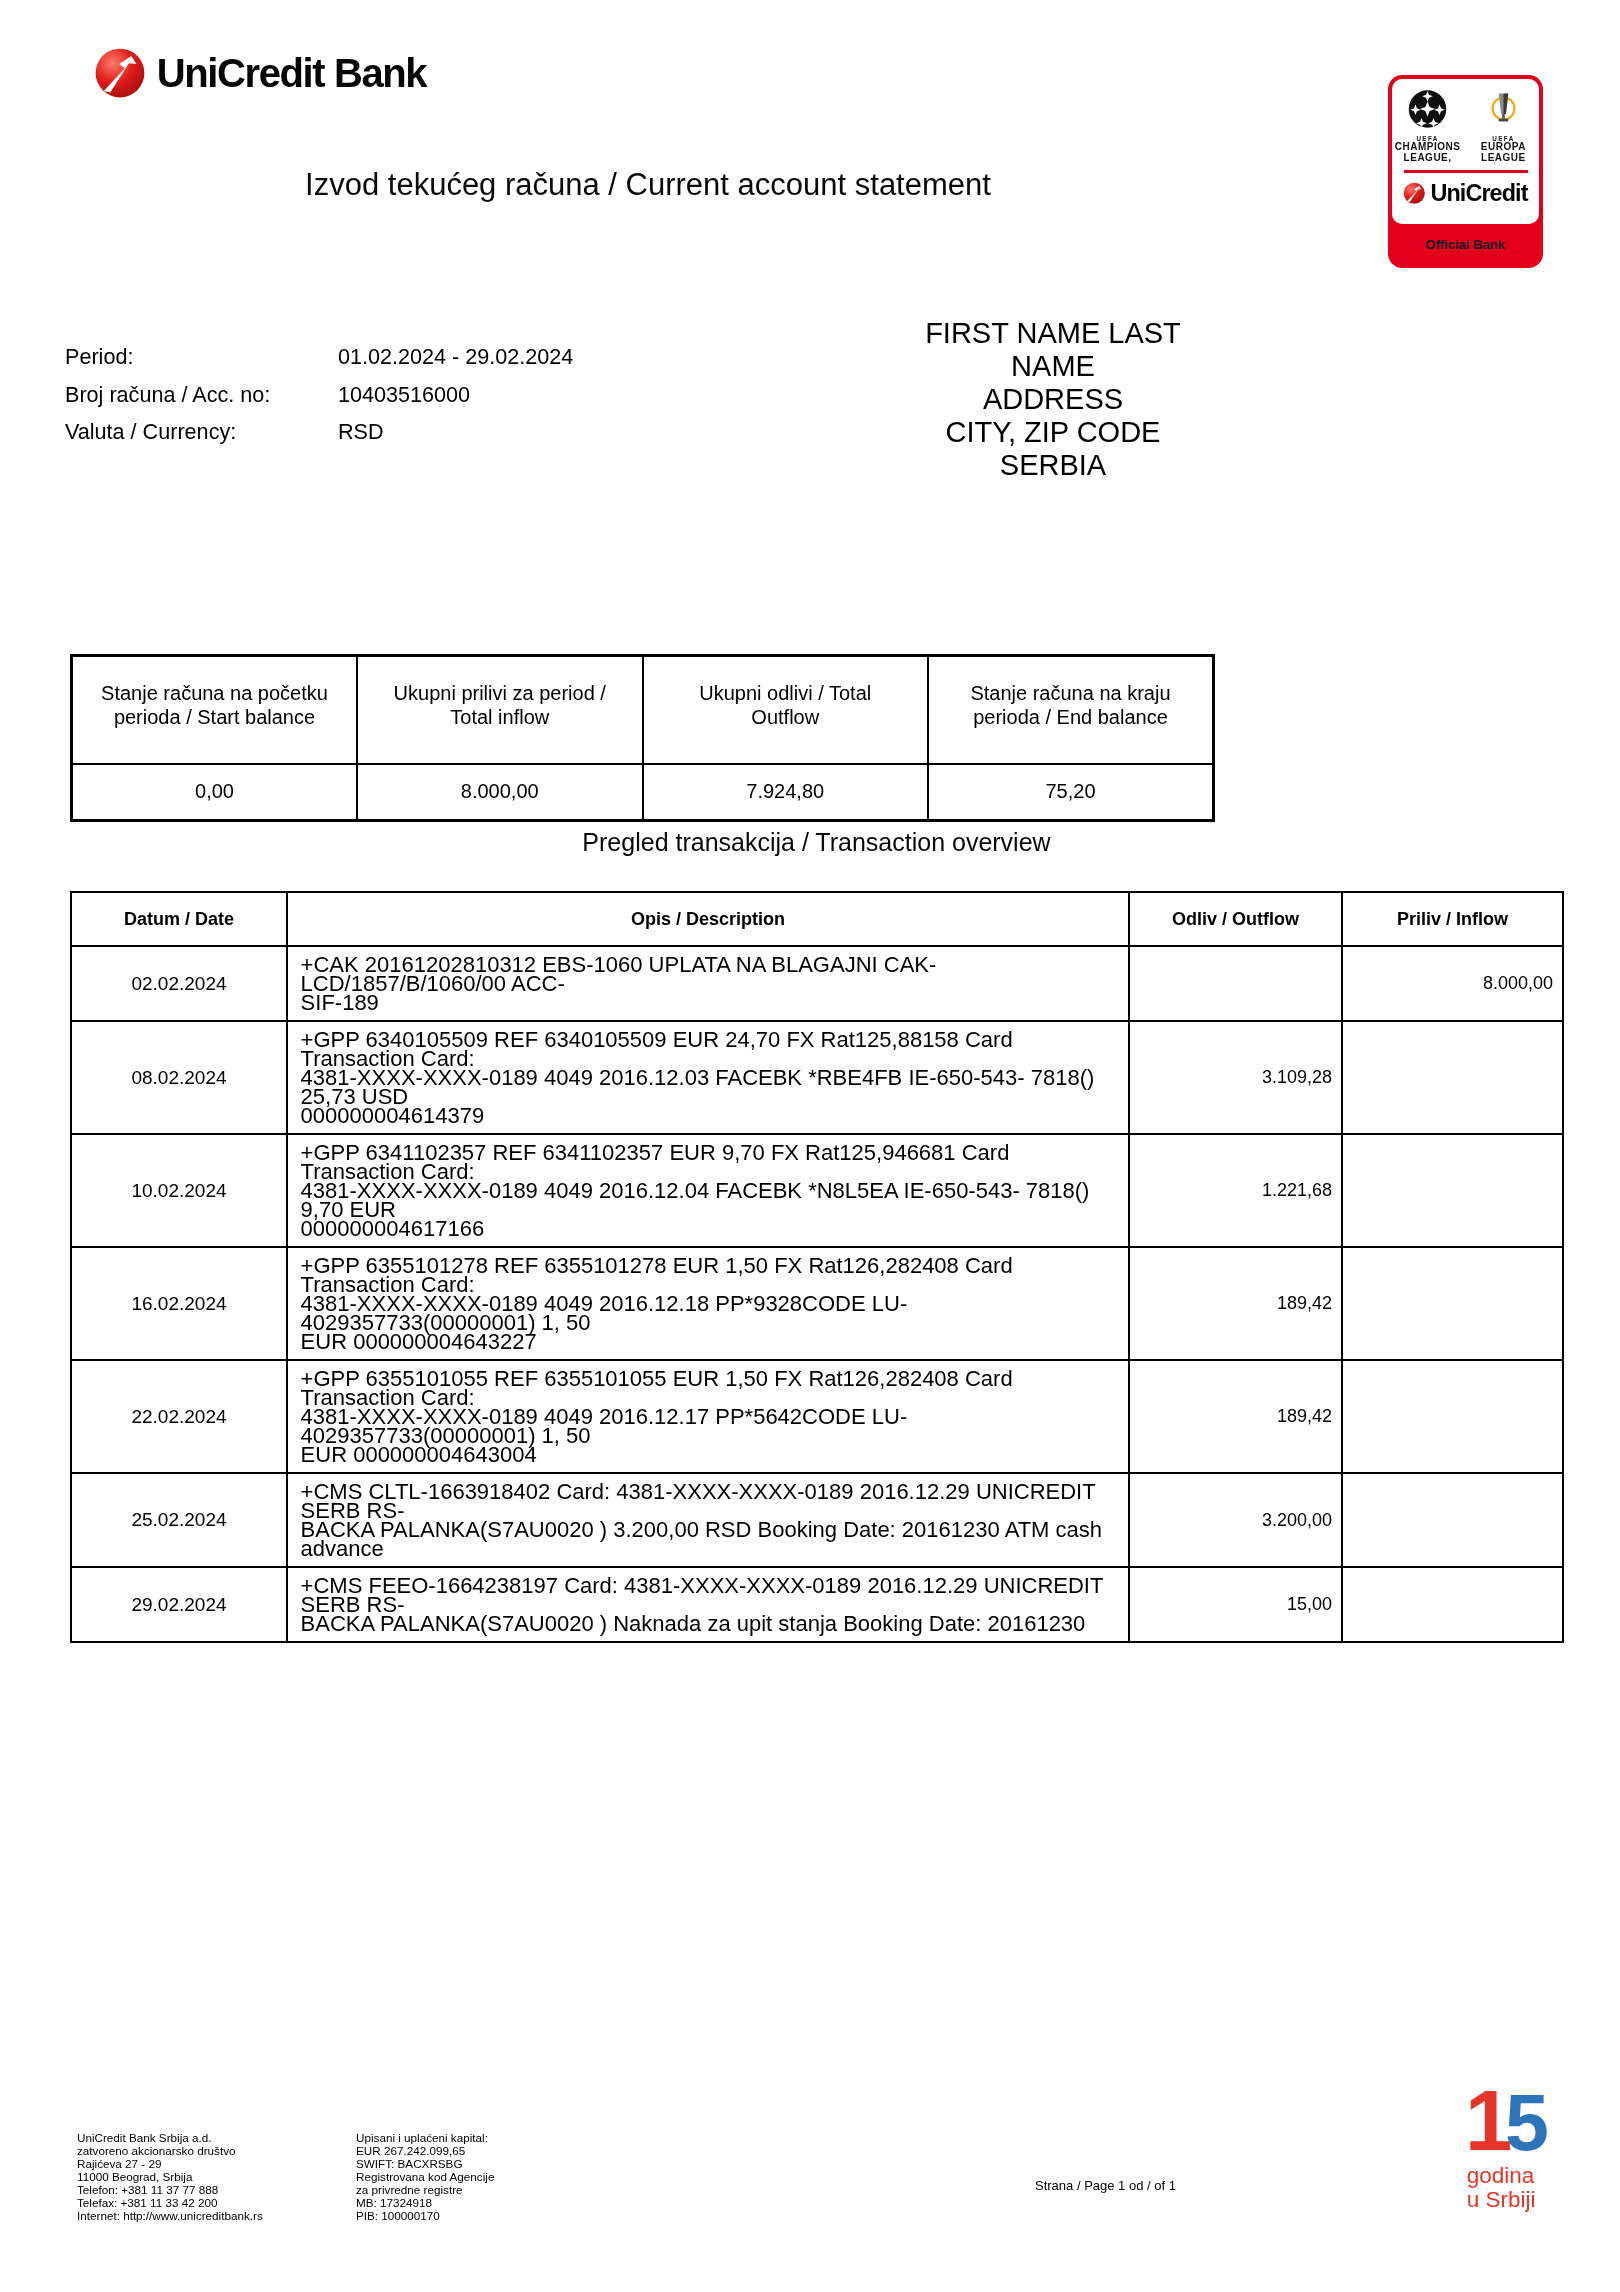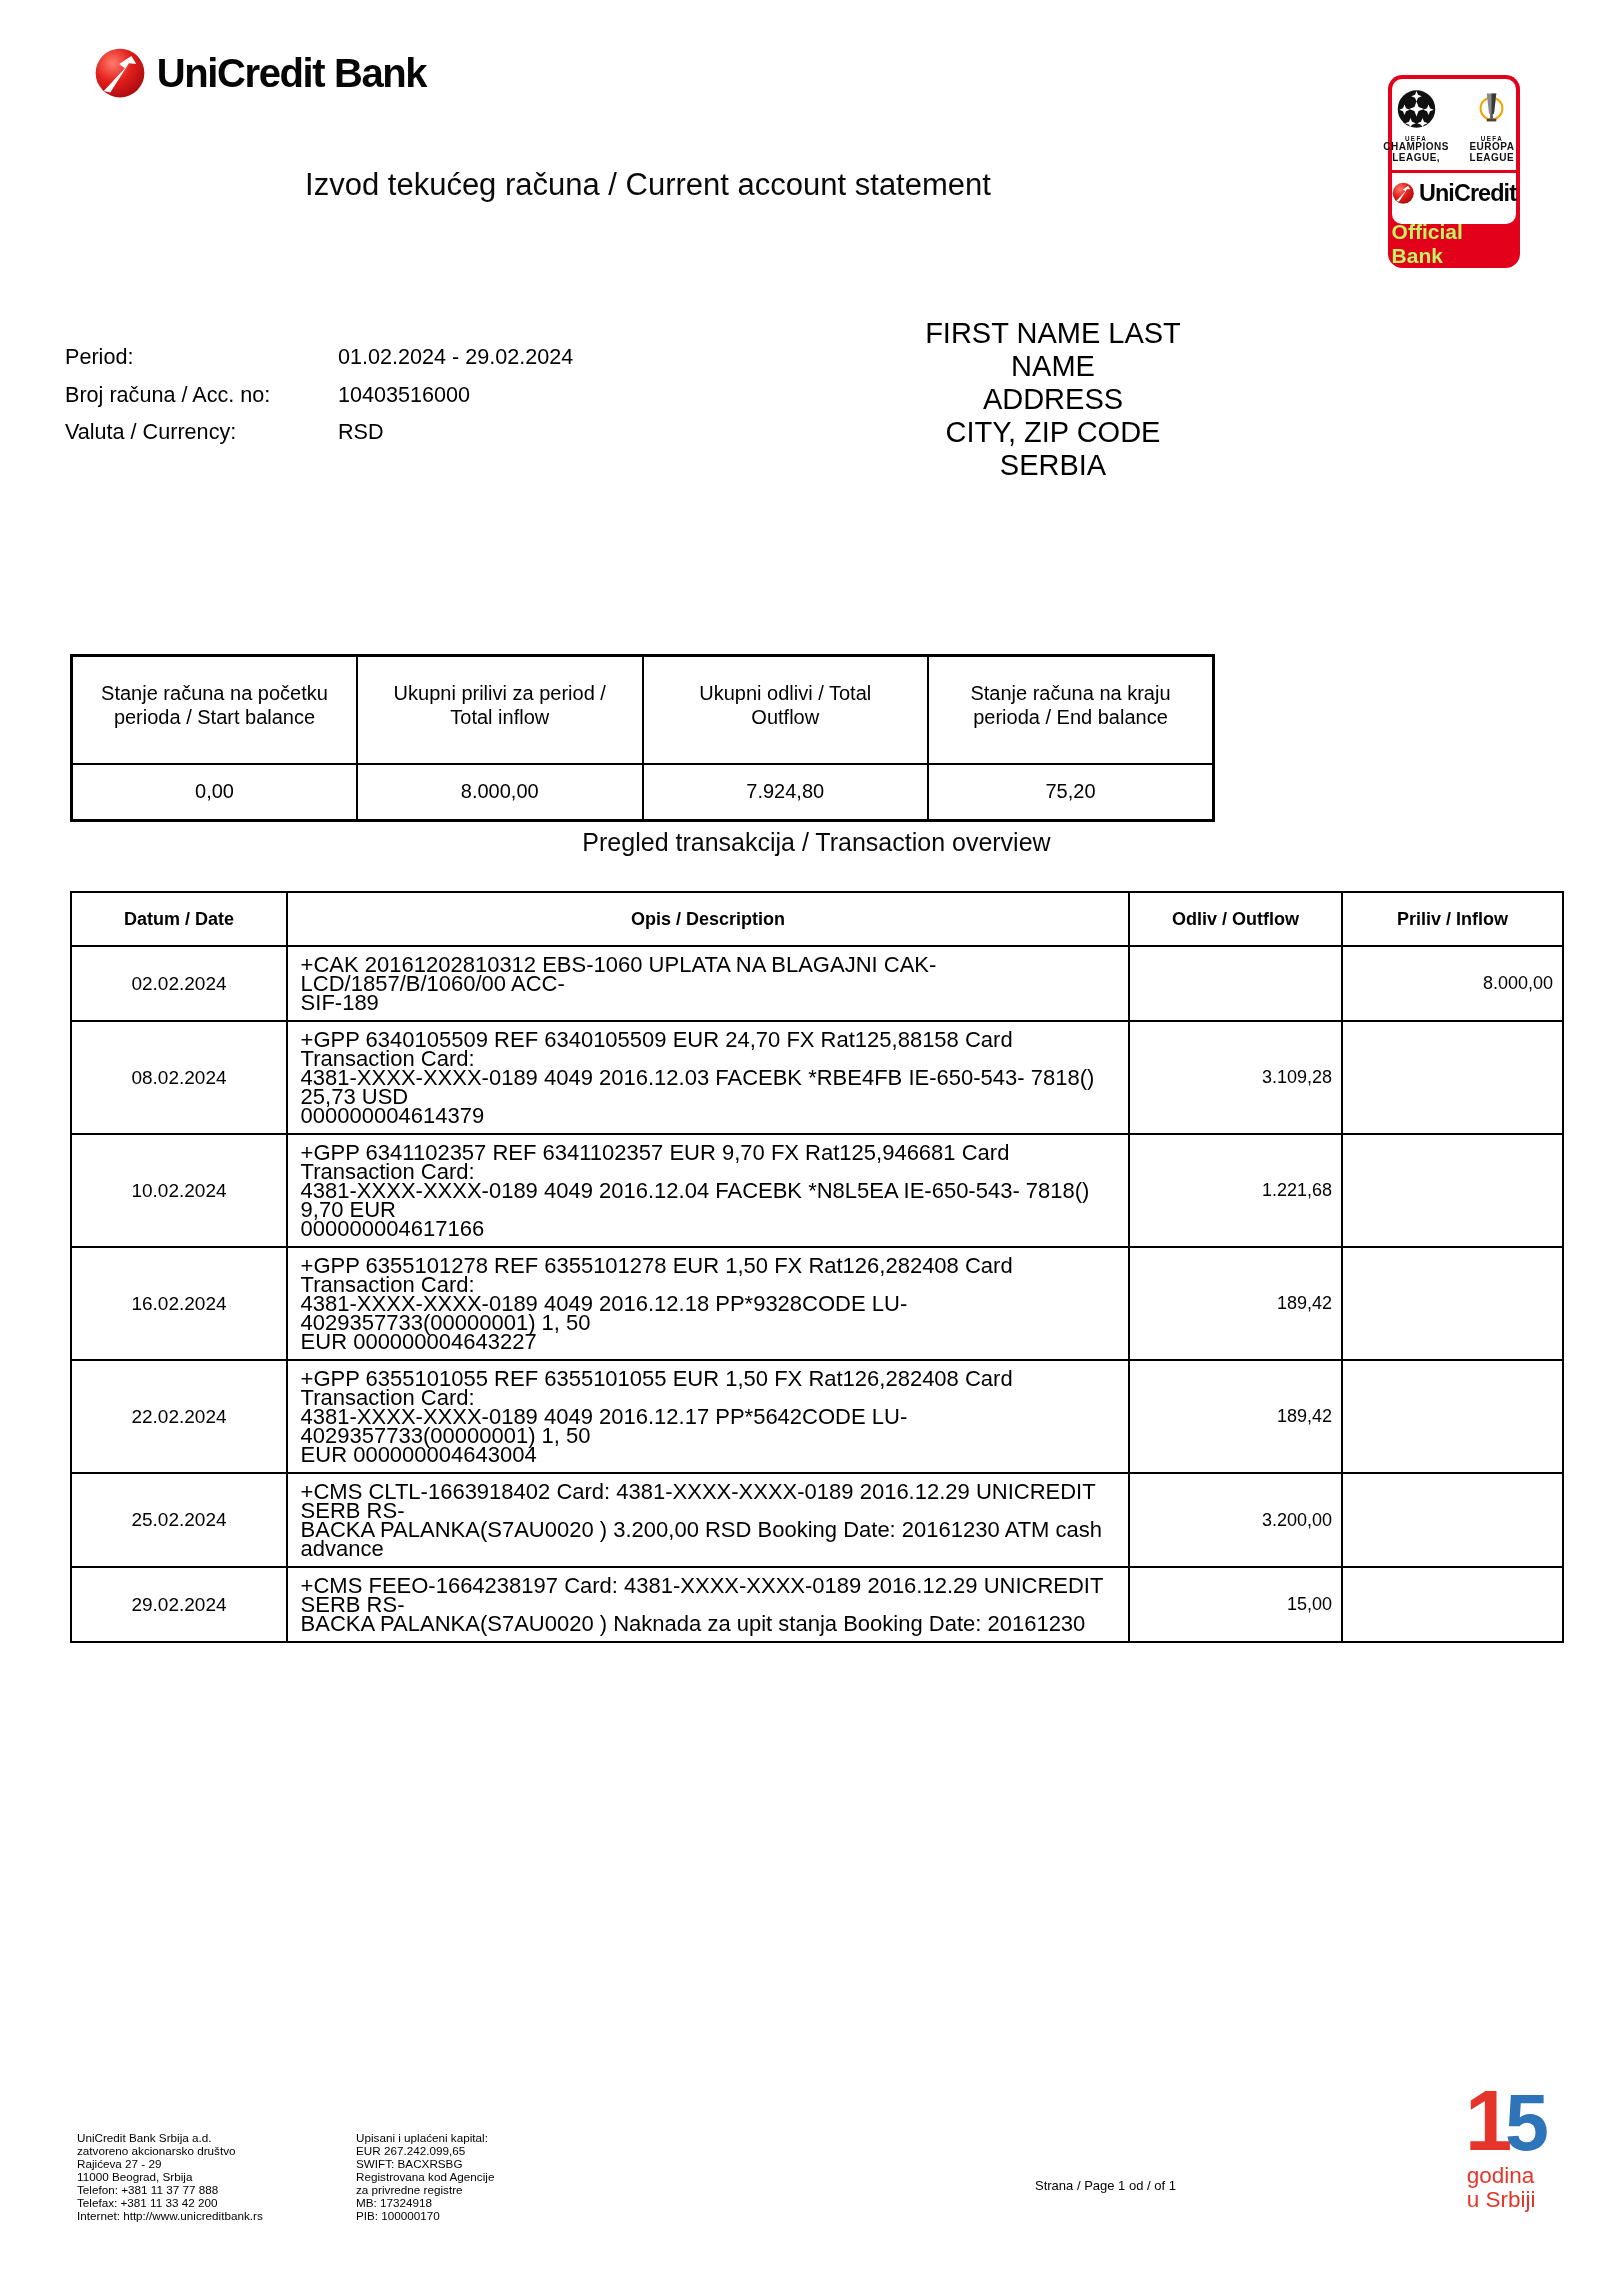--- a/index.html
+++ b/index.html
@@ -12,36 +12,36 @@
 
   
   .brand { position:absolute; left:94px; top:47px; display:flex; align-items:center; gap:10.8px; }
   .brand .sphere { width:52px; height:52px; }
   .brand-name { font-size:40px; font-weight:700; letter-spacing:-1.4px; color:#060606; }
 
   .statement-title { position:absolute; left:0; top:167px; width:1296px; text-align:center;
     font-size:31px; font-weight:400; color:#0a0a0a; }
 
   
-  .badge { position:absolute; left:1388px; top:75px; width:132px; height:193px;
+  .badge { position:absolute; left:1388px; top:75px; width:155px; height:193px;
     background:#E2001A; border-radius:14.4px; padding:3.6px; box-sizing:border-box;
     display:flex; flex-direction:column; }
   .badge-inner { background:#fff; border-radius:10px; flex:1;
     display:flex; flex-direction:column; align-items:center; padding-top:8px; }
   .badge-logos { display:flex; gap:10.8px; align-items:flex-end; }
   .badge-col { display:flex; flex-direction:column; align-items:center; width:65px; }
   .badge-col svg { display:block; }
   .uefa-mini { font-size:6.3px; letter-spacing:1.4px; font-weight:700; margin-top:1.8px; color:#111; }
   .badge-name { font-size:10px; font-weight:700; line-height:10.8px; text-align:center; color:#111; letter-spacing:0.5px; }
   .badge-divider { width:124px; height:2.7px; background:#E2001A; margin:6.3px 0 7.2px; }
   .badge-uc { display:flex; align-items:center; gap:4.5px; }
   .badge-uc .sphere { width:22.5px; height:22.5px; }
   .badge-uc-text { font-size:23.4px; font-weight:700; letter-spacing:-0.9px; color:#060606; }
   .badge-bar { height:40px; display:flex; align-items:center; justify-content:center;
-    color:#bef264; font-size:21px; font-weight:600; }
+    color:#0f172a; font-size:13px; font-weight:600; }
 
   
   .account-info { position:absolute; left:65px; top:344px;
     display:grid; grid-template-columns:273px auto; row-gap:11.7px; font-size:21.6px; }
   .customer-address { position:absolute; left:900px; top:317px; width:306px;
     text-align:center; font-size:29px; line-height:33px; white-space:pre-line; }
 
   
   .summary-table { position:absolute; left:70px; top:654px; width:1145px;
     border-collapse:collapse; table-layout:fixed; border:3.6px solid #000; }

